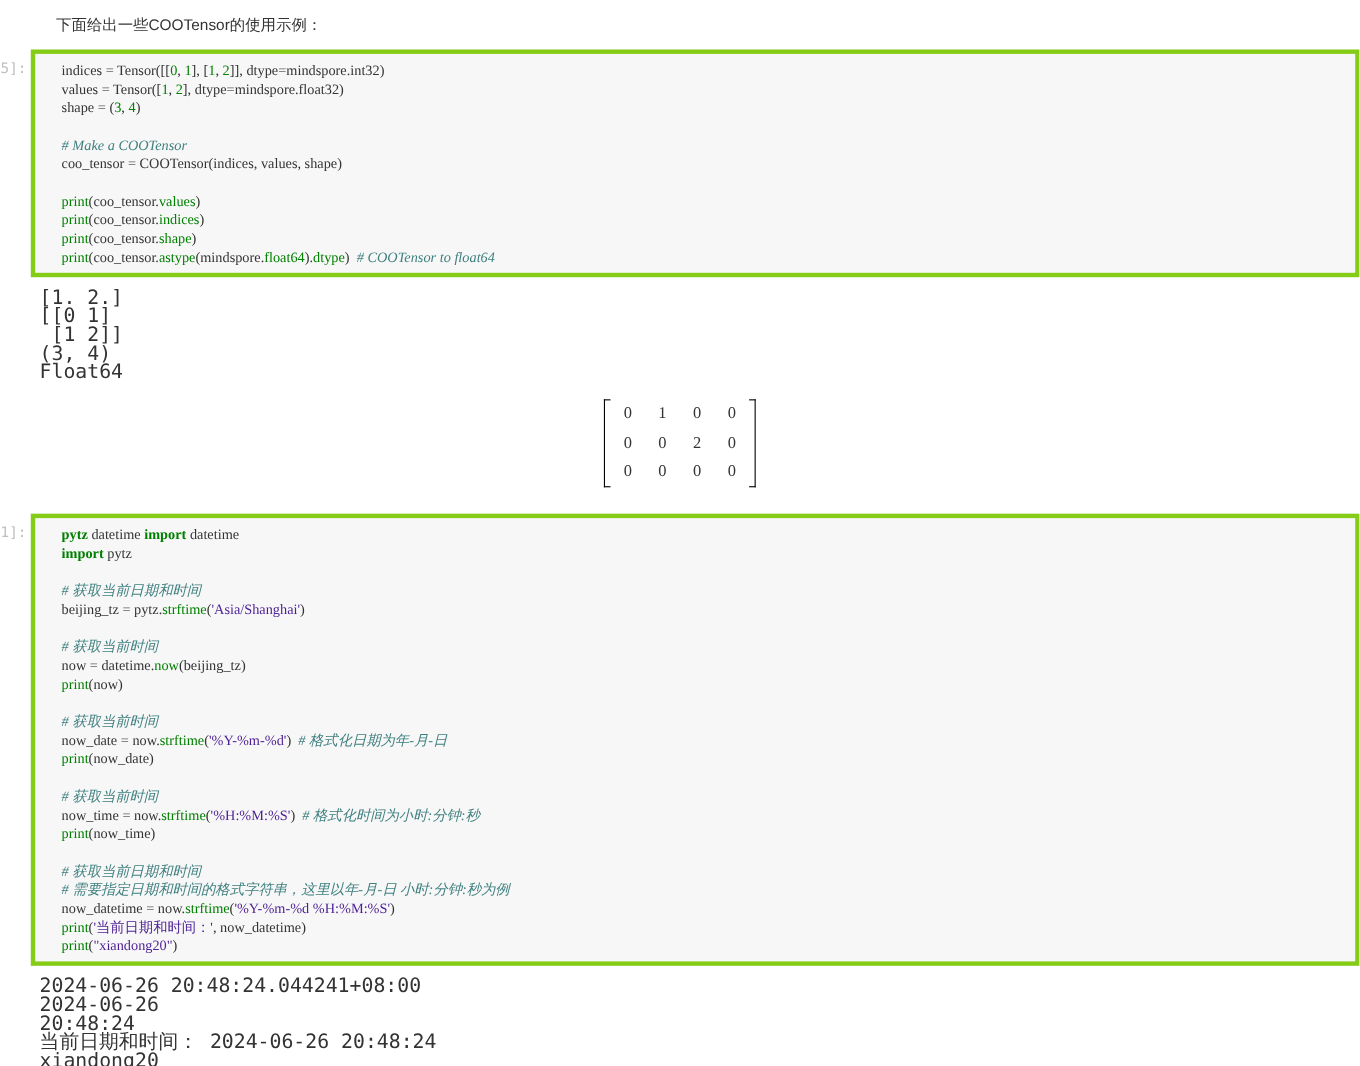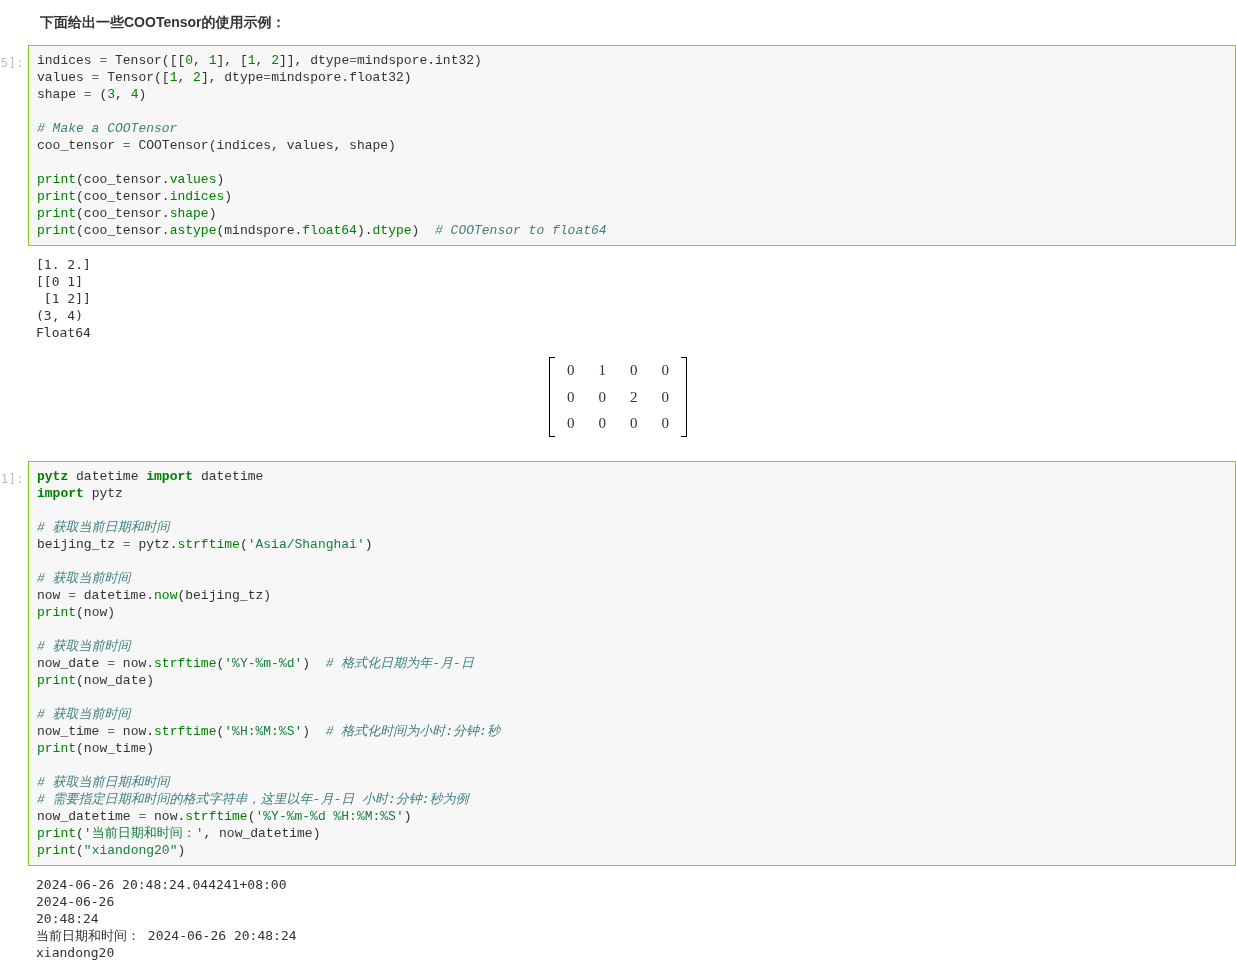--- a/index.html
+++ b/index.html
@@ -1,30 +1,30 @@
 <!DOCTYPE html>
 <html><head>
   <meta charset="utf-8">
   <style>
     * { margin: 0; padding: 0; box-sizing: border-box; }
     body { font-family: -apple-system, BlinkMacSystemFont, "Segoe UI", Helvetica, Arial, sans-serif; font-size: 14px; color: #333; background: #fff; line-height: 1.5; }
     .notebook { padding: 0 0 20px 0; }
-    .text-cell { padding: 8px 20px 8px 35px; margin: 4px 5px; font-weight: bold; }
+    .text-cell { padding: 8px 20px 8px 35px; margin: 4px 16px; }
     .cell { display: flex; margin: 4px 0; }
     .prompt { width: 28px; min-width: 28px; text-align: right; padding: 8px 4px 0 0; font-family: "DejaVu Sans Mono", Menlo, Consolas, monospace; font-size: 13px; color: #bfbfbf; white-space: nowrap; overflow: hidden; }
-    .code-area { flex: 1; background: #f7f7f7; border: 1px solid #84cc16; padding: 6px 8px; font-family: Liberation Mono, monospace; font-size: 13px; line-height: 17px; white-space: pre; overflow-x: auto; }
-    .output { margin-left: 28px; padding: 6px 8px; font-family: "DejaVu Sans Mono", Menlo, Consolas, monospace; font-size: 13px; line-height: 17px; white-space: pre; }
+    .code-area { flex: 1; background: #f7f7f7; border: 4px solid #84cc16; padding: 6px 24px; font-family: Liberation Serif, serif; font-size: 13px; line-height: 17px; white-space: pre; overflow-x: auto; }
+    .output { margin-left: 28px; padding: 6px 8px; font-family: "DejaVu Sans Mono", Menlo, Consolas, monospace; font-size: 18px; line-height: 17px; white-space: pre; }
     .inline-code { background: #f3f3f3; padding: 1px 4px; border-radius: 3px; font-family: "DejaVu Sans Mono", Menlo, Consolas, monospace; font-size: 13px; }
     
     .n { color: #333; }  
     .kn { color: #008000; font-weight: bold; } 
     .o { color: #666666; }       
     .p { color: #333; }
     .mi { color: #008000; }      
-    .s { color: #15803d; }       
+    .s { color: #4c1d95; }       
     .c { color: #408080; font-style: italic; } 
     .bp { color: #008000; }
     .attr { color: #008000; }    
     .matrix-wrap { display: flex; justify-content: center; padding: 10px 0 20px 0; }
     .matrix { display: inline-flex; align-items: stretch; font-family: "Times New Roman", serif; }
     .bracket { width:6px; border-top:1.5px solid #000; border-bottom:1.5px solid #000; }
     .bracket.left { border-left:1.5px solid #000; }
     .bracket.right { border-right:1.5px solid #000; }
     table.m { border-collapse: collapse; }
     table.m td { padding: 2px 12px; text-align: center; font-size: 15px; }

